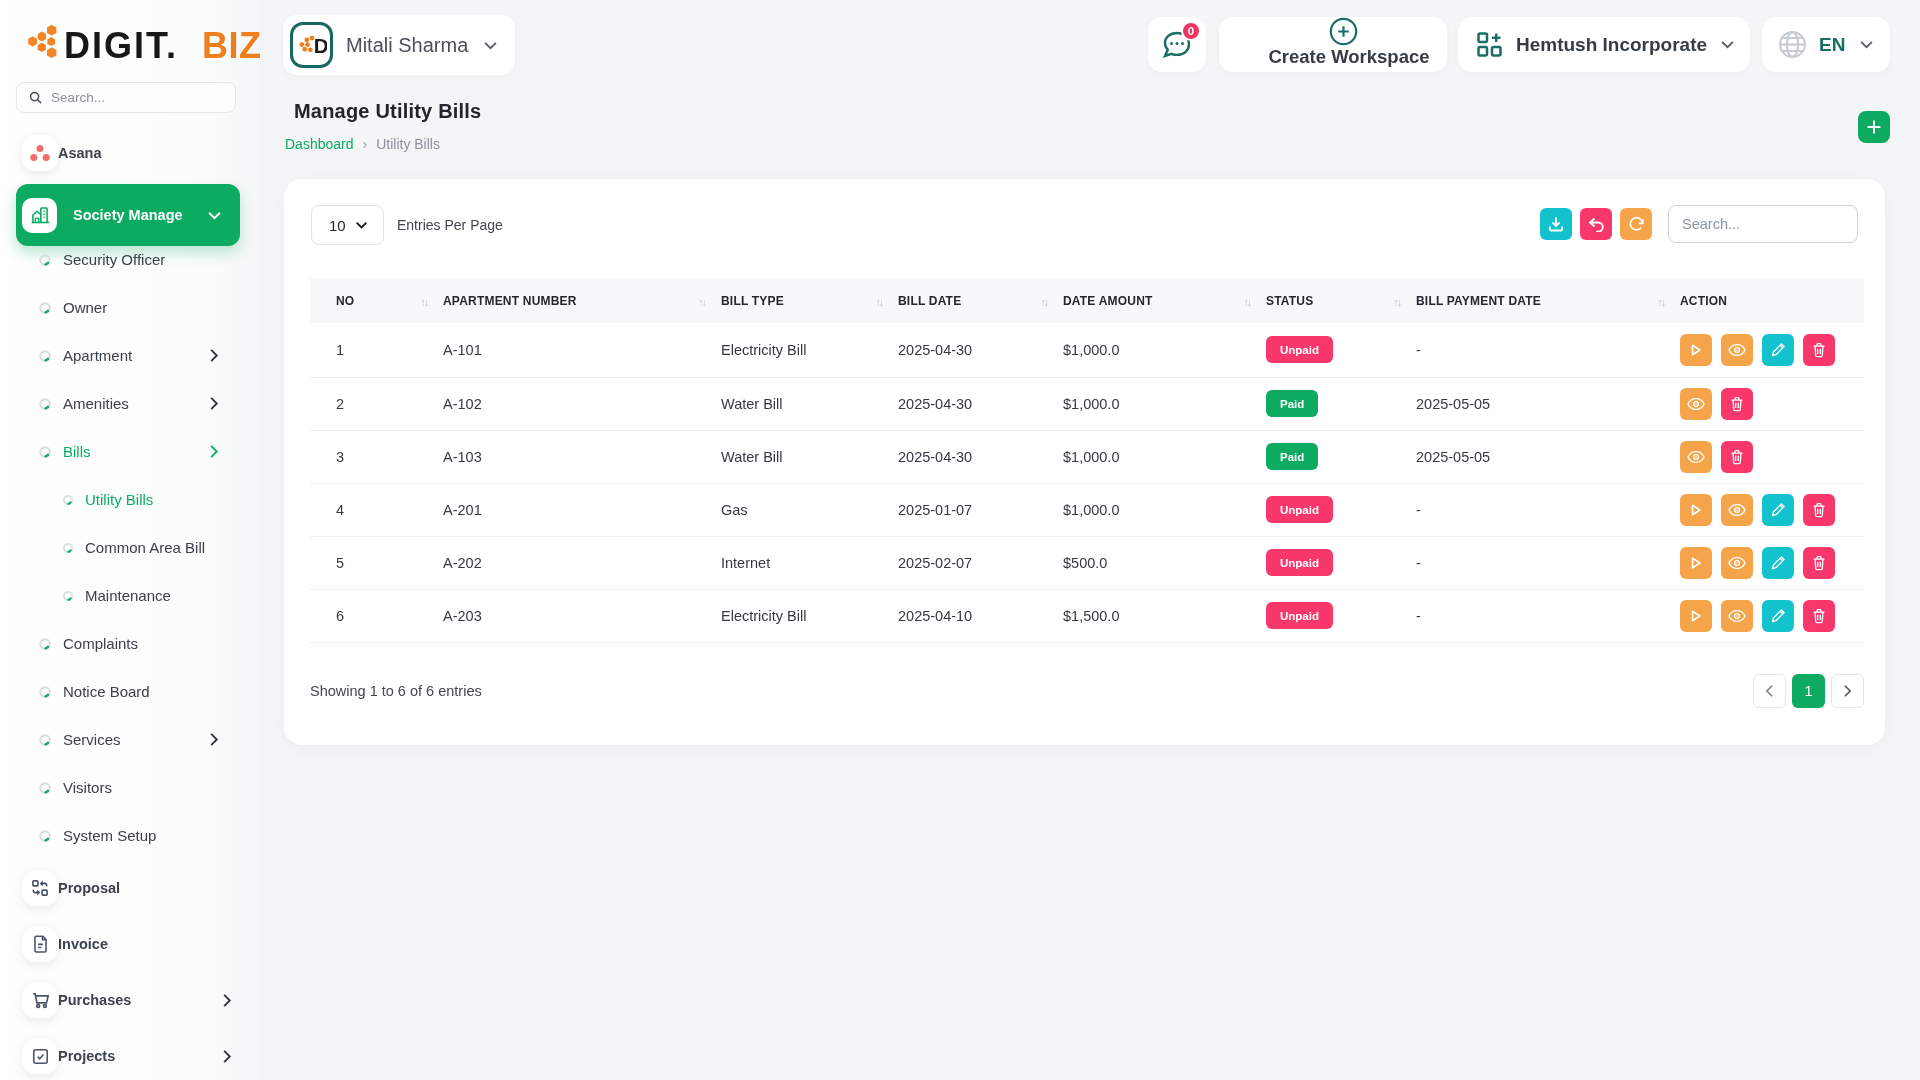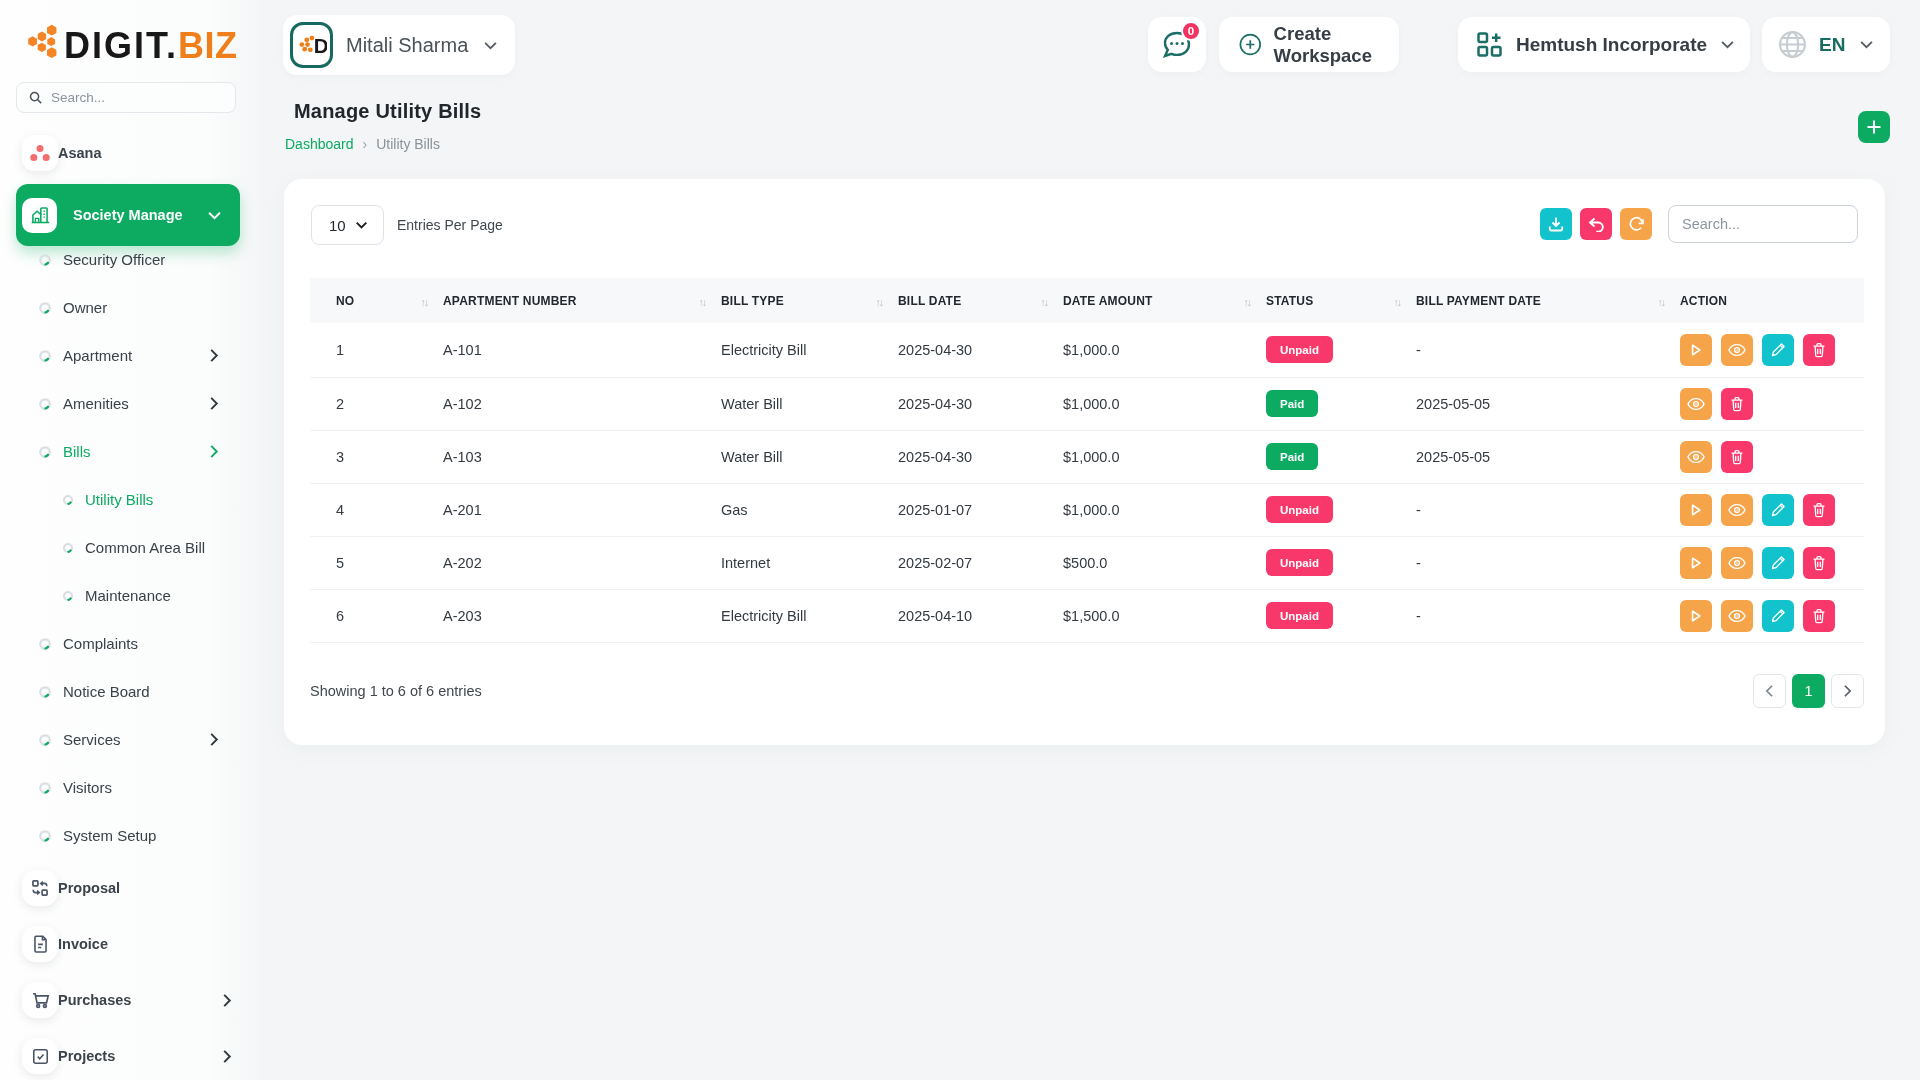--- a/index.html
+++ b/index.html
@@ -10,21 +10,21 @@
   color:#333a41;
 }
 
 .sidebar {
   position:fixed; left:0; top:0; width:260px; height:1080px;
   background:linear-gradient(90deg,#fefefe 0%,#fbfcfc 80%,#f4f6f7 100%);
   z-index:5;
 }
 .logo { position:absolute; left:25px; top:22px; display:flex; align-items:flex-start; }
 .logo-text { font-size:36px; font-weight:bold; letter-spacing:2px; color:#181818; margin-left:3px; line-height:36px; margin-top:6px;}
-.logo-text .biz { color:#ef7f1a; letter-spacing:0.5px;}
+.logo-text .biz { color:#ef7f1a; letter-spacing:0.5px;margin-left:24px;}
 .side-search { position:absolute; left:16px; top:82px; width:220px; height:31px;
   border:1px solid #e4e8ec; border-radius:8px; background:#fcfdfd; display:flex; align-items:center; padding-left:11px; color:#8b949d; font-size:13.5px;}
 .side-search svg { margin-right:8px; }
 .side-item { position:absolute; left:0; display:flex; align-items:center; }
 .iconbox { width:36px; height:36px; background:#fff; border-radius:12px; box-shadow:0 3px 10px rgba(90,100,110,.13); display:flex; align-items:center; justify-content:center; }
 .side-label { font-size:14.5px; font-weight:bold; color:#3c434a; }
 .sm-btn { position:absolute; left:16px; top:184px; width:224px; height:62px; background:#0cab61; border-radius:12px; display:flex; align-items:center; padding-left:6px; box-shadow:0 7px 14px rgba(12,171,97,.28); }
 .sm-btn .iconbox { border-radius:10px; width:35px; height:35px; box-shadow:none;}
 .sm-btn .side-label { color:#fff; font-size:14.5px; margin-left:16px; }
 .sm-btn .chev { position:absolute; right:18px; }
@@ -37,21 +37,21 @@
 
 .ws-chip { position:absolute; left:283px; top:15px; width:232px; height:60px; background:#fff; border-radius:14px; box-shadow:0 2px 6px rgba(120,130,140,.05); display:flex; align-items:center; padding-left:7px; }
 .ws-logo { width:43px; height:46px; border:3px solid #17695f; border-radius:13px; background:#fff; display:flex; align-items:center; justify-content:center; }
 .ws-name { font-size:20px; color:#4a5158; margin-left:13px; }
 .ws-chip .chev { margin-left:15px; }
 .chip { position:absolute; top:17px; height:55px; background:#fff; border-radius:14px; box-shadow:0 2px 6px rgba(120,130,140,.05); display:flex; align-items:center; }
 .chat-btn { left:1148px; width:58px; justify-content:center; }
 .chat-badge { position:absolute; top:4px; right:5px; width:20px; height:20px; background:#f1335f; border-radius:50%; color:#fff; font-size:11.5px; font-weight:bold; display:flex; align-items:center; justify-content:center; border:2.5px solid #fff;}
 .chip .t { font-size:19px; color:#363d44; font-weight:bold; }
 .cw-btn .t { font-size:18.5px; }
-.cw-btn { left:1219px; width:180px; padding-left:20px;}
+.cw-btn { left:1219px; width:228px; padding-left:20px;flex-direction:column;}
 .cw-btn .t { margin-left:12px; }
 .hi-btn { left:1458px; width:292px; padding-left:18px;}
 .hi-btn .t { margin-left:13px; }
 .lang { left:1762px; width:128px; padding-left:16px;}
 .lang .t { color:#186d62; margin-left:12px;}
 
 .page-title { position:absolute; left:294px; top:100px; font-size:20px; font-weight:bold; color:#21262c; letter-spacing:0.2px;}
 .breadcrumb { position:absolute; left:285px; top:136px; font-size:14px; }
 .breadcrumb .bc-dash { color:#0cab61; }
 .breadcrumb .bc-sep { color:#9aa2ab; margin:0 9px; }

